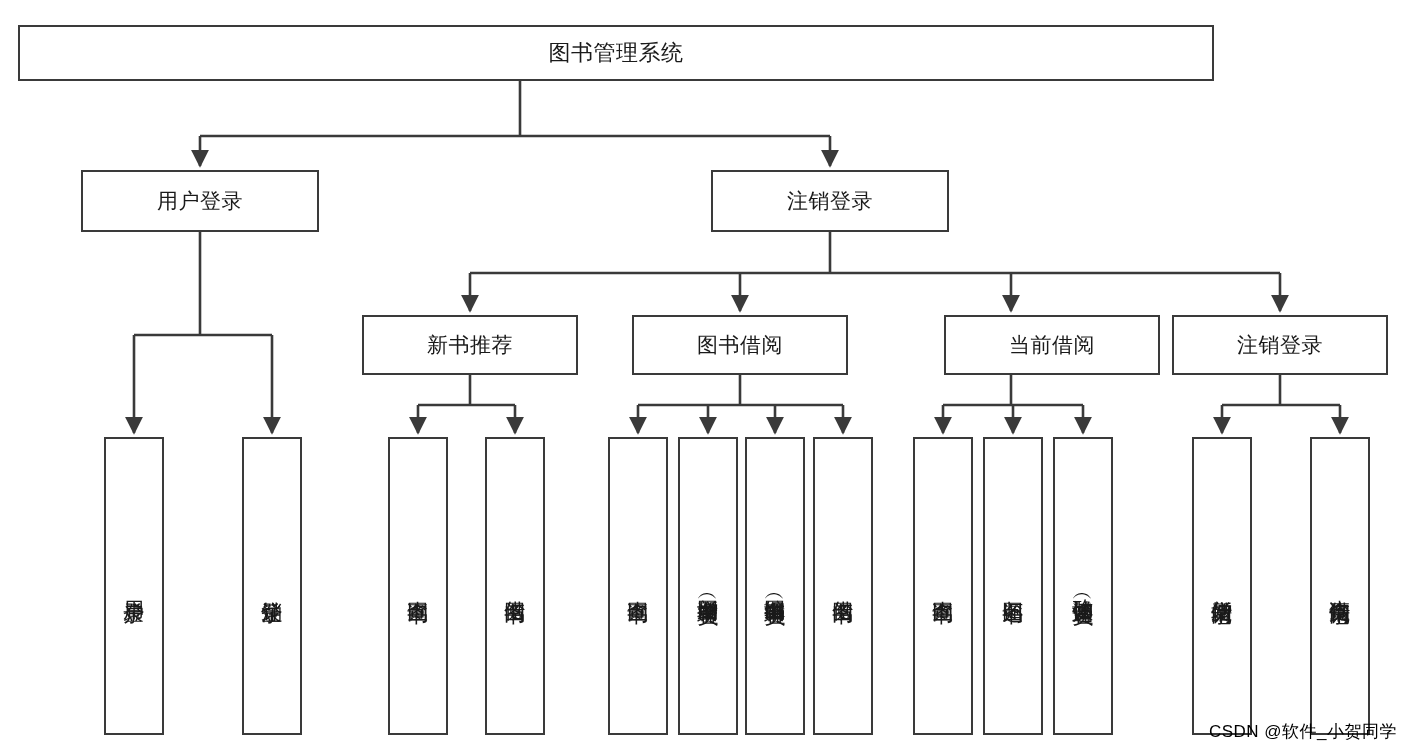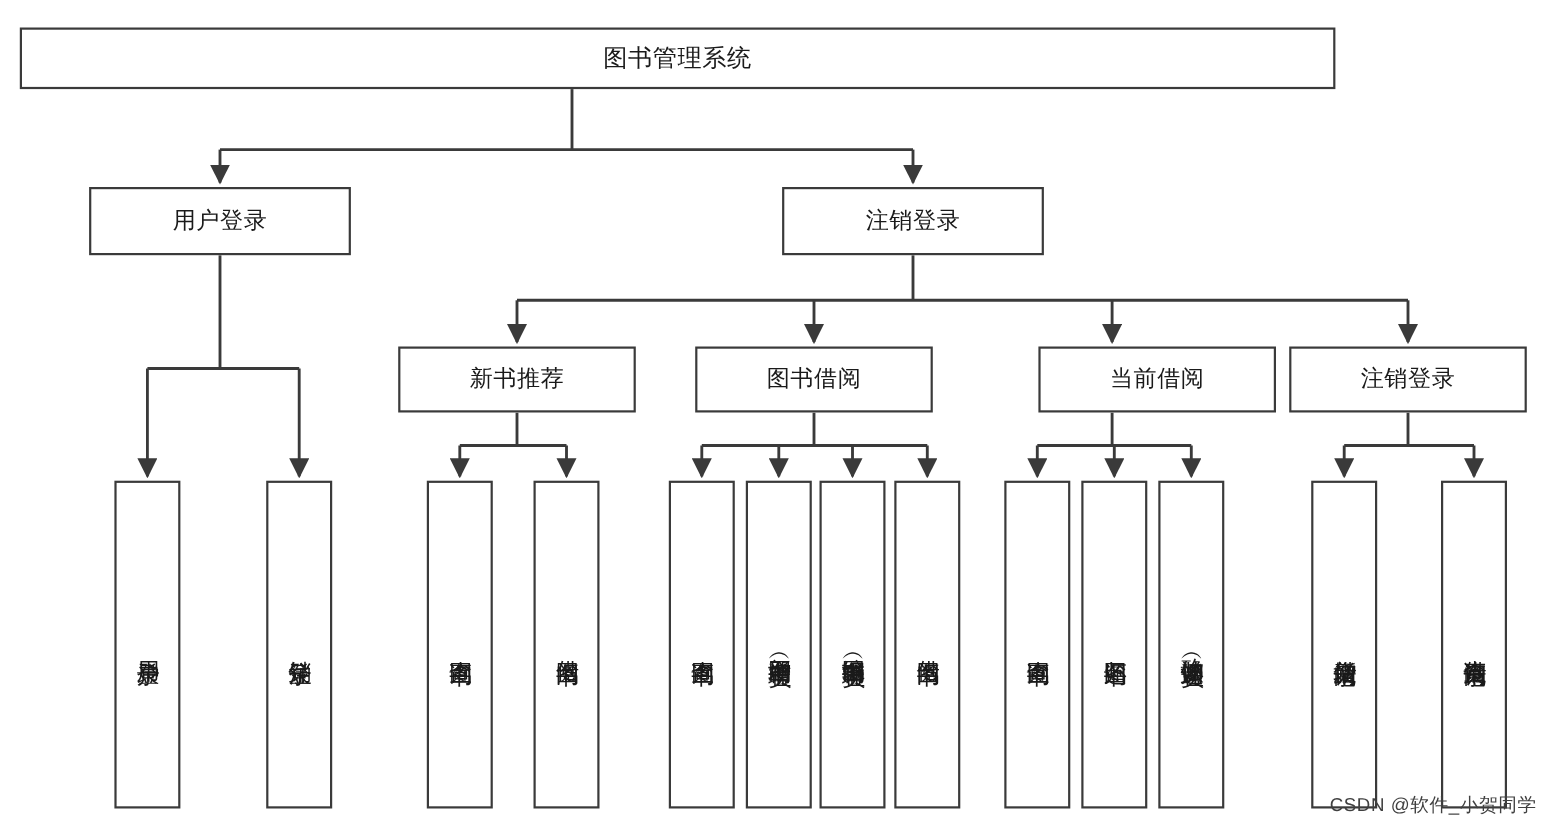--- a/index.html
+++ b/index.html
@@ -57,21 +57,21 @@
     text-align: center;
   }
   .node.root .label {
     font-size: 22px;
   }
   .watermark {
     position: absolute;
     right: 8px;
     bottom: 4px;
     font-size: 17px;
-    color: #404040;
+    color: #000000;
     white-space: nowrap;
     letter-spacing: 0.5px;
     margin-top: 36px;
   }
 </style>
 </head>
 <body>
 
 <div id="canvas">
 

